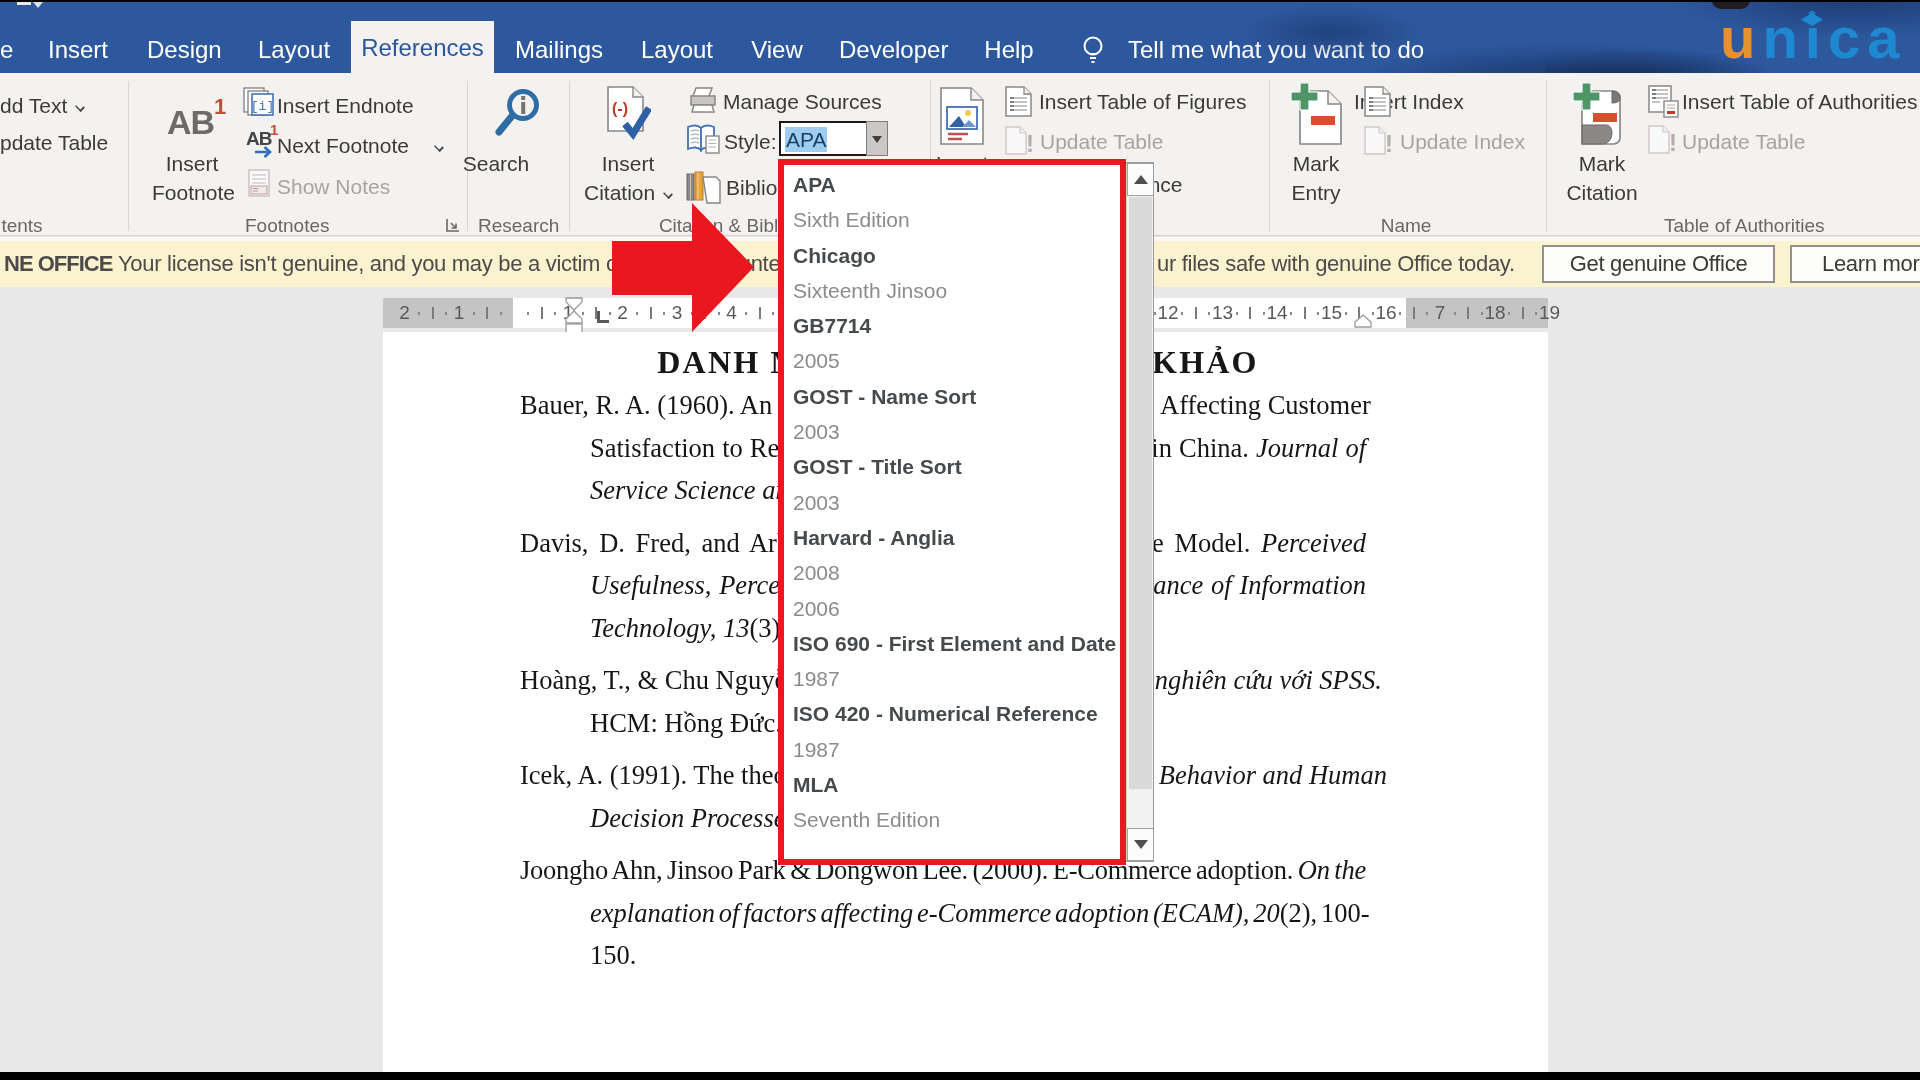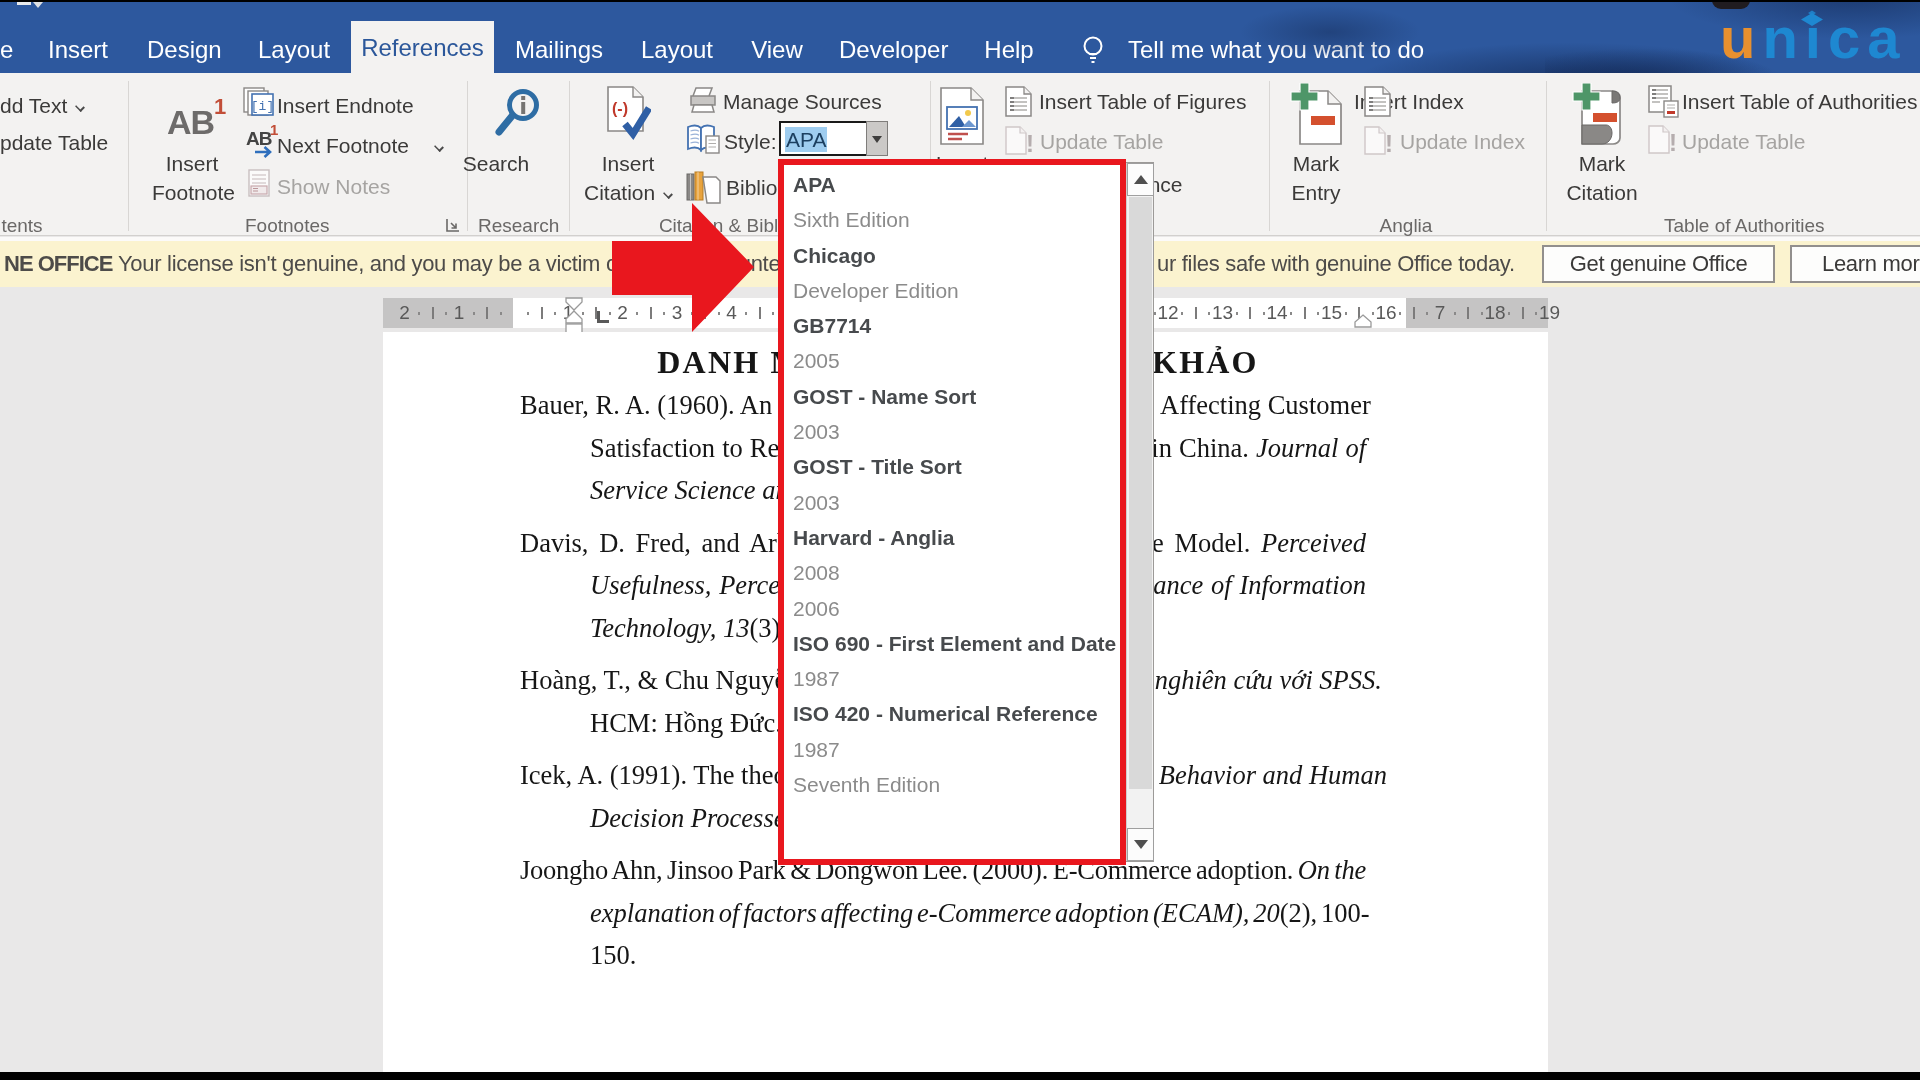--- a/index.html
+++ b/index.html
@@ -122,21 +122,21 @@
   </div>
 
   <div class="big2" style="left:922px;top:76px;width:80px">Insert</div>
   <span class="btxt" style="left:1039px;top:17px">Insert Table of Figures</span>
   <span class="gtxt" style="left:1040px;top:57px">Update Table</span>
   <span class="btxt" style="left:1032px;top:100px">Cross-reference</span>
 
   <div class="big2" style="left:1276px;top:76px;width:80px">Mark<br>Entry</div>
   <span class="btxt" style="left:1354px;top:17px">Insert Index</span>
   <span class="gtxt" style="left:1400px;top:57px">Update Index</span>
-  <div class="glabel" style="left:1366px;width:80px">Anglia</div>
+  <div class="glabel" style="left:1366px;width:80px">Name</div>
 
   <div class="big2" style="left:1562px;top:76px;width:80px">Mark<br>Citation</div>
   <span class="btxt" style="left:1682px;top:17px">Insert Table of Authorities</span>
   <span class="gtxt" style="left:1682px;top:57px">Update Table</span>
   <div class="glabel" style="left:1664px;width:160px">Table of Authorities</div>
 
   <svg class="abs" style="left:445px;top:144px" width="16" height="16" viewBox="0 0 16 16">
       <g stroke="#6a6867" stroke-width="1.6" fill="none">
         <path d="M2 2 L2 14 L14 14"></path>
         <path d="M6 6 L11 11 M11 6.5 L11 11 L6.5 11"></path>
@@ -407,34 +407,35 @@
       <div class="dline ind last">150.</div>
     </div>
   </div>
 </div>
 
 <div class="abs" id="dropdown">
   <div id="ddlist">
     <div class="ddname">APA</div>
       <div class="dded">Sixth Edition</div>
     <div class="ddname">Chicago</div>
-      <div class="dded">Developer Edition</div>
+      <div class="dded">Sixteenth Jinsoo</div>
     <div class="ddname">GB7714</div>
       <div class="dded">2005</div>
     <div class="ddname">GOST - Name Sort</div>
       <div class="dded">2003</div>
     <div class="ddname">GOST - Title Sort</div>
       <div class="dded">2003</div>
     <div class="ddname">Harvard - Anglia</div>
       <div class="dded">2008</div>
       <div class="dded">2006</div>
     <div class="ddname">ISO 690 - First Element and Date</div>
       <div class="dded">1987</div>
     <div class="ddname">ISO 420 - Numerical Reference</div>
       <div class="dded">1987</div>
+    <div class="ddname">MLA</div>
       <div class="dded">Seventh Edition</div>
   </div>
   <div id="ddsb">
     <div class="sbbtn" style="top:0">
       <div style="position:absolute;left:6px;top:11px;width:0;height:0;border-left:7px solid transparent;border-right:7px solid transparent;border-bottom:9px solid #4f4f4f"></div>
     </div>
     <div id="sbthumb"></div>
     <div class="sbbtn" style="bottom:0">
       <div style="position:absolute;left:6px;top:11px;width:0;height:0;border-left:7px solid transparent;border-right:7px solid transparent;border-top:9px solid #4f4f4f"></div>
     </div>

